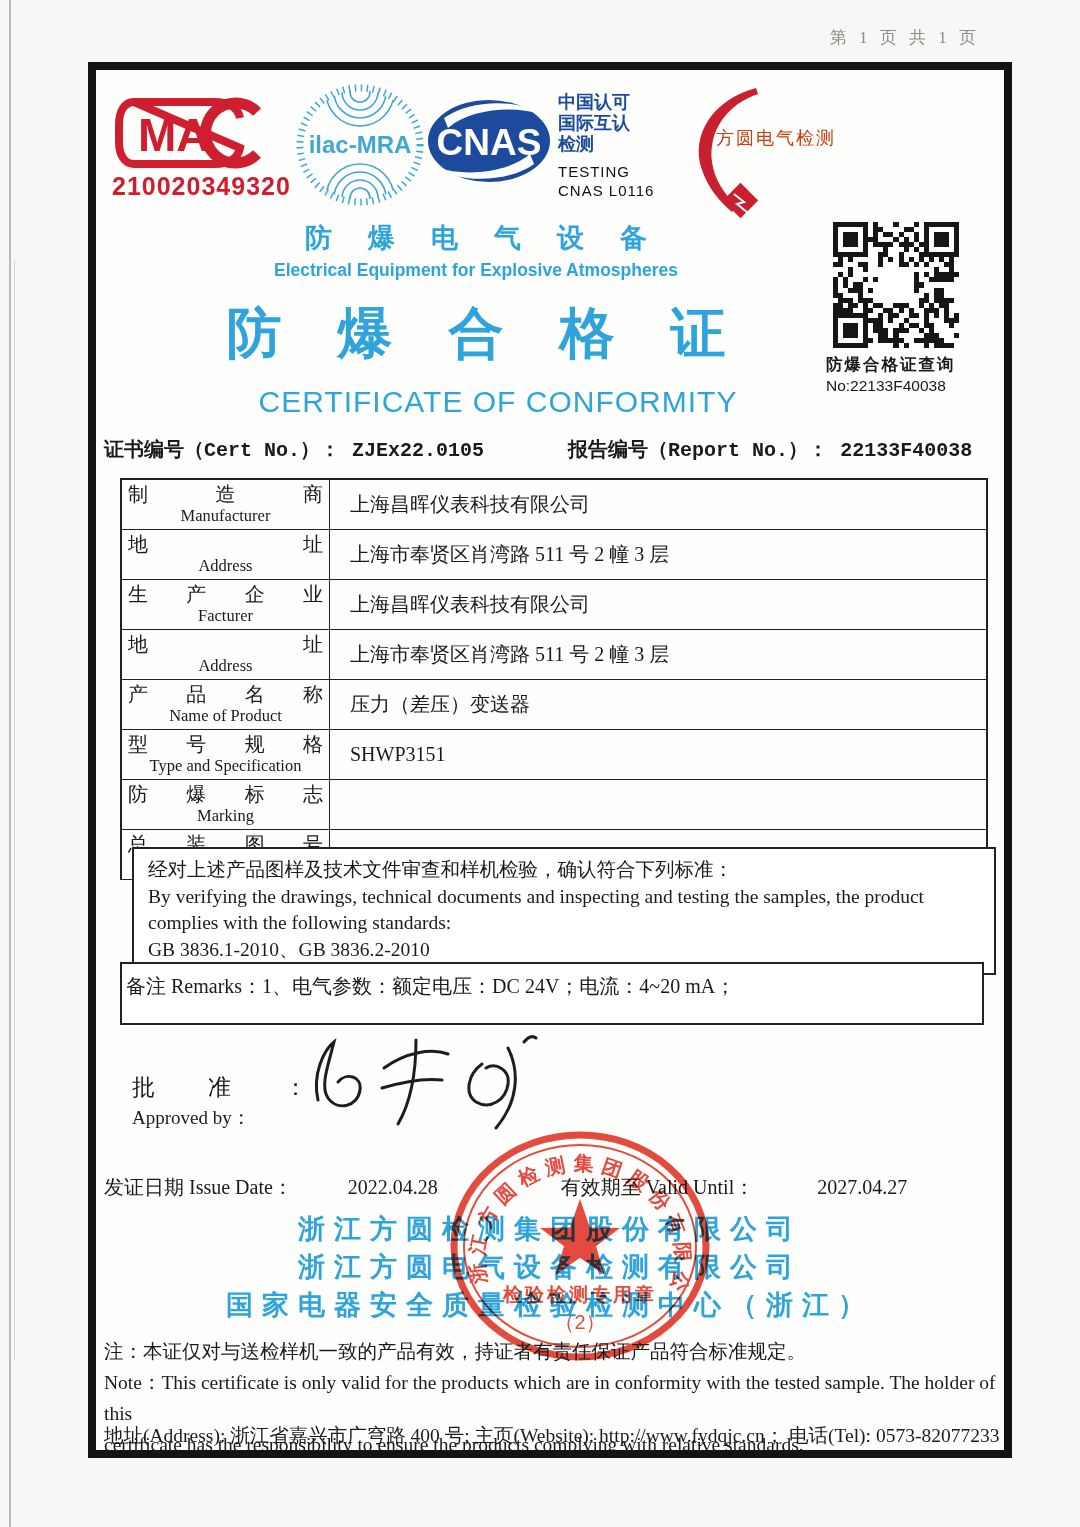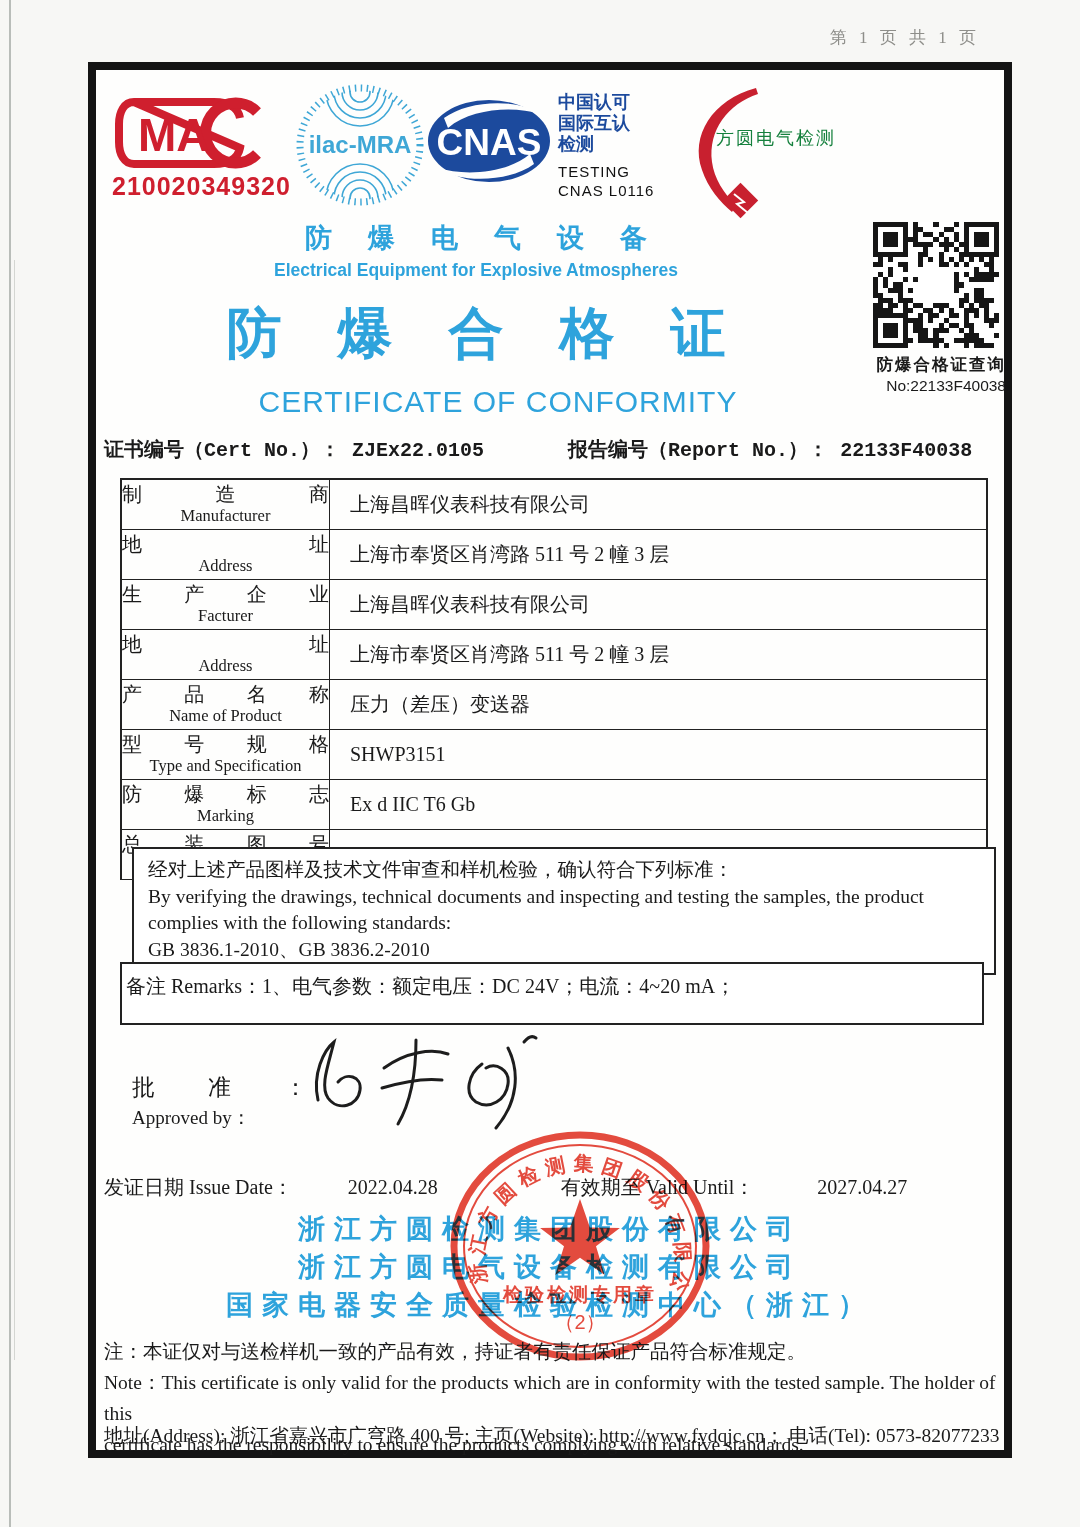--- a/index.html
+++ b/index.html
@@ -24,50 +24,50 @@
   .cma{left:18px;top:24px;}
   .cma-num{left:16px;top:102px;color:#cf1f2e;font-weight:bold;font-size:25px;
     font-family:"Liberation Sans",sans-serif;letter-spacing:1px;}
   .ilac{left:198px;top:14px;}
   .cnas{left:330px;top:28px;}
   .cnas-side{left:462px;top:22px;line-height:21px;font-size:18px;color:#1c4a9d;
     font-family:"Liberation Sans",sans-serif;font-weight:bold;}
   .cnas-testing{left:462px;top:92px;font-size:15px;color:#111;line-height:19px;
     font-family:"Liberation Sans",sans-serif;font-weight:normal;letter-spacing:1px;}
   .fy-logo{left:580px;top:14px;}
-  .fy-text{left:620px;top:56px;font-size:18px;color:#15803d;letter-spacing:2px;
+  .fy-text{left:620px;top:56px;font-size:18px;color:#c2410c;letter-spacing:2px;
     font-family:"Liberation Sans",sans-serif;}
 
   
   .title-blk{left:0;top:150px;width:760px;text-align:center;color:#2ea3dc;
     font-family:"Liberation Sans",sans-serif;}
   .t-zh-small{font-size:27px;font-weight:bold;letter-spacing:36px;text-indent:36px;}
   .t-en-small{font-size:17.5px;font-weight:bold;margin-top:4px;}
   .t-zh-big{font-size:55px;font-weight:bold;letter-spacing:56px;text-indent:56px;margin-top:16px;}
   .t-en-big{font-size:30px;font-weight:500;margin-top:14px;letter-spacing:1px;margin-left:44px;}
 
   
-  .qr-wrap{left:770px;top:152px;width:140px;text-align:right;}
+  .qr-wrap{left:730px;top:152px;width:140px;text-align:left;}
   .qr-grid{display:grid;grid-template-columns:repeat(25,1fr);grid-template-rows:repeat(25,1fr);
     width:126px;height:126px;margin:0 auto;background:#fff;}
   .qr-grid div.on{background:#161616;}
   .qr-cap{font-size:16.5px;font-weight:bold;margin-top:6px;letter-spacing:2px;
     font-family:"Liberation Sans",sans-serif;}
   .qr-no{font-size:15.5px;font-family:"Liberation Sans",sans-serif;margin-top:1px;}
 
   
   .certline{left:8px;top:366px;width:892px;font-size:20px;font-weight:600;
     font-family:"Liberation Mono","DejaVu Sans Mono",monospace;white-space:nowrap;}
   .certline .gap{display:inline-block;width:60px;}
 
   
   .info-table{left:24px;top:408px;width:864px;border:2px solid #222;border-bottom:none;}
   .row{display:flex;border-bottom:1.5px solid #222;min-height:46px;}
   .cell-l{width:208px;border-right:1.5px solid #222;display:flex;flex-direction:column;
-    justify-content:center;align-items:center;padding:3px 0;box-sizing:border-box;}
+    justify-content:center;align-items:center;padding:3px 6px;box-sizing:border-box;}
   .cell-l .zh{font-size:20px;width:100%;text-align:justify;text-align-last:justify;line-height:23px;}
   .cell-l .en{font-size:16.5px;line-height:20px;}
   .cell-r{flex:1;display:flex;align-items:center;padding-left:20px;font-size:20px;}
 
   .std-box{left:36px;top:777px;width:864px;border:2px solid #222;box-sizing:border-box;
     padding:8px 14px 10px;font-size:19.5px;line-height:26.5px;background:#fff;}
   .rem-box{left:24px;top:892px;width:864px;border:2px solid #222;box-sizing:border-box;
     padding:9px 4px;font-size:20px;background:#fff;}
   .rem-box .l1{margin-bottom:14px;}
 
@@ -846,21 +846,20 @@
           <div class="zh">型号规格</div>
           <div class="en">Type and Specification</div>
         </div>
       <div class="cell-r">SHWP3151</div>
     </div>
     <div class="row">
       <div class="cell-l">
           <div class="zh">防爆标志</div>
           <div class="en">Marking</div>
         </div>
-      <div class="cell-r">Ex d IIC T6 Gb</div>
     </div>
     <div class="row">
       <div class="cell-l">
           <div class="zh">总装图号</div>
           <div class="en">Assembly Drawing No.</div>
         </div>
       <div class="cell-r">SHWP.00.00</div>
     </div>
   </div>
 

